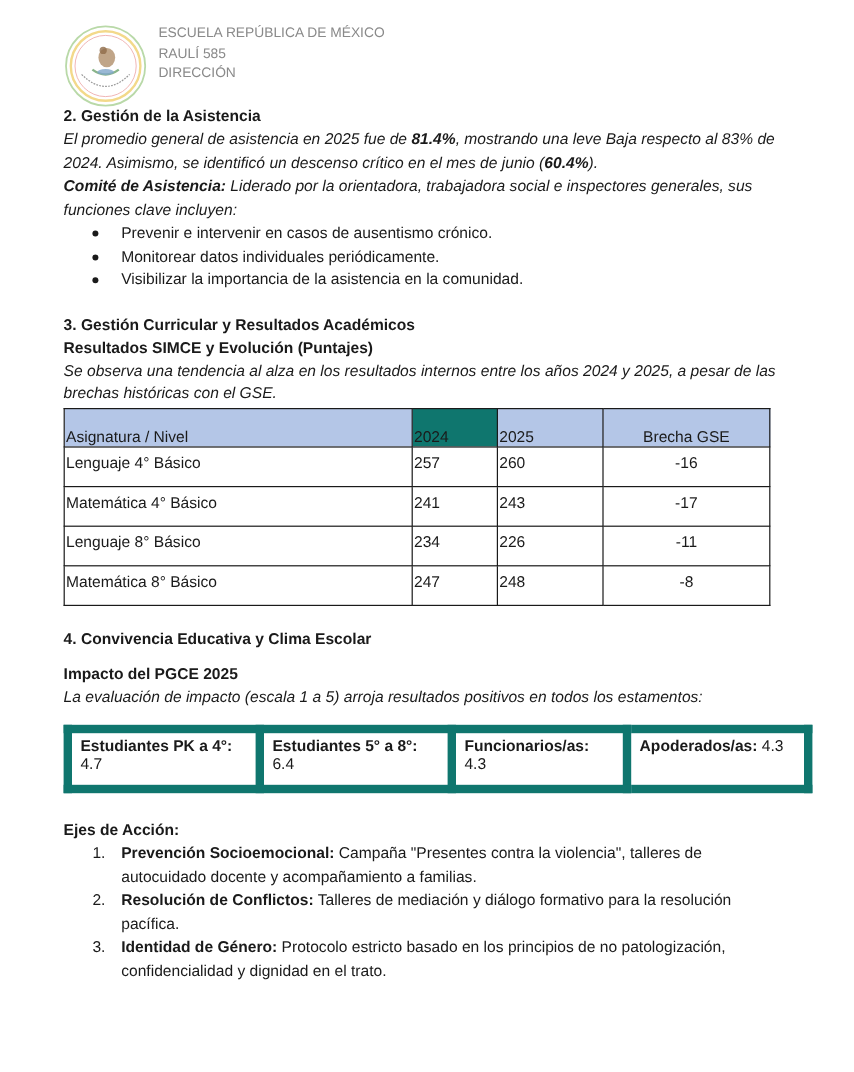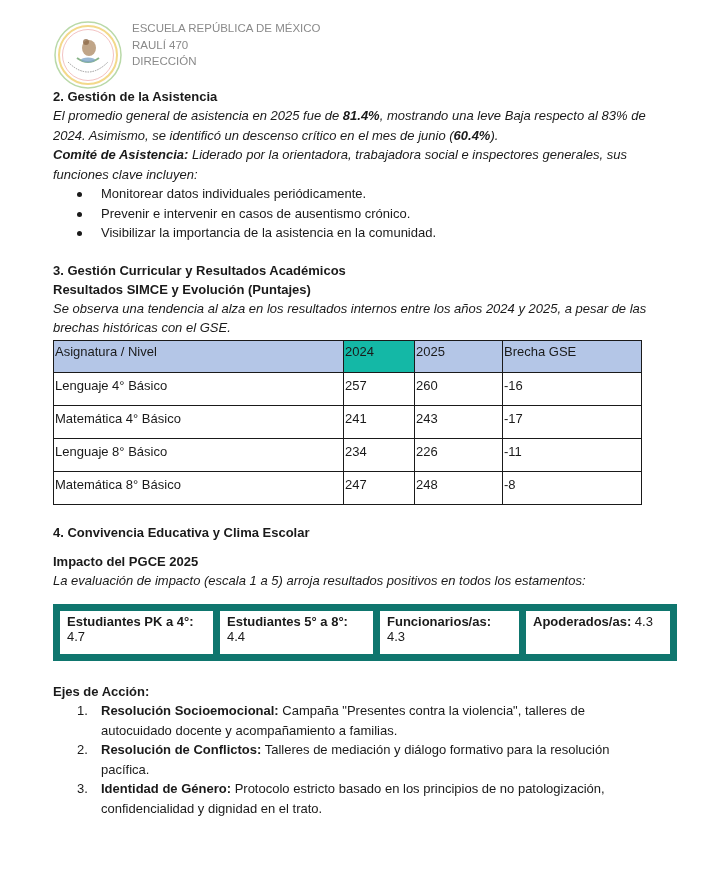--- a/index.html
+++ b/index.html
@@ -37,26 +37,26 @@
 
     
     table.simce {
       border-collapse: collapse; width: 589px; margin-top: 2px;
       font-size: 13px;
     }
     table.simce th, table.simce td {
       border: 1px solid #1a1a1a; height: 33px; vertical-align: middle;
       padding: 0 1px; font-weight: normal; text-align: left;
     }
-    table.simce thead th { background: #b4c6e7; height: 32px; vertical-align: top; padding-top: 3px; }
+    table.simce thead th { background: #b4c6e7; height: 32px; vertical-align: top; padding-top: 15px; }
     table.simce td { vertical-align: top; padding-top: 5px; }
     table.simce .c-name { width: 290px; }
     table.simce .c-y1 { width: 71px; }
     table.simce .c-y2 { width: 88px; }
-    table.simce .c-gap { }
+    table.simce .c-gap { text-align: center; }
 
     
     table.impact {
       border-collapse: collapse; width: 624px; margin-top: 14px; font-size: 13px;
     }
     table.impact td {
       border: 7px solid #0f766e; height: 50px; vertical-align: top;
       padding: 3px 7px;
     }
 
@@ -75,47 +75,47 @@
       <circle cx="35" cy="35" r="29" fill="none" stroke="#f3d98a" stroke-width="2"></circle>
       <circle cx="35" cy="35" r="25.5" fill="none" stroke="#efb3b3" stroke-width="0.8"></circle>
       <ellipse cx="36" cy="28" rx="7" ry="8" fill="#b08f6a" opacity="0.8"></ellipse>
       <ellipse cx="33" cy="22" rx="3" ry="3" fill="#8e6c4a" opacity="0.8"></ellipse>
       <path d="M24 38 Q35 46 46 38" fill="none" stroke="#8ab58a" stroke-width="2"></path>
       <ellipse cx="35" cy="40" rx="7" ry="2.5" fill="#7fa6c9" opacity="0.8"></ellipse>
       <path d="M15 42 Q35 62 55 42" fill="none" stroke="#9a9a9a" stroke-width="1" stroke-dasharray="1.5 1"></path>
     </svg>
     <div class="header-text">
       <div>ESCUELA REPÚBLICA DE MÉXICO</div>
-      <div>RAULÍ 470</div>
+      <div>RAULÍ 585</div>
       <div>DIRECCIÓN</div>
     </div>
   </div>
 
   <div class="content">
 
     <div class="h">2. Gestión de la Asistencia</div>
     <div class="p"><span>El promedio general de asistencia en 2025 fue de </span><b>81.4%</b><span>, mostrando una leve Baja respecto al 83% de 2024. Asimismo, se identificó un descenso crítico en el mes de junio (</span><b>60.4%</b><span>).</span></div>
     <div class="p"><b>Comité de Asistencia:</b><span> Liderado por la orientadora, trabajadora social e inspectores generales, sus funciones clave incluyen:</span></div>
     <ul class="bullets">
+      <li><span class="dot"></span><span>Prevenir e intervenir en casos de ausentismo crónico.</span></li>
       <li><span class="dot"></span><span>Monitorear datos individuales periódicamente.</span></li>
-      <li><span class="dot"></span><span>Prevenir e intervenir en casos de ausentismo crónico.</span></li>
       <li><span class="dot"></span><span>Visibilizar la importancia de la asistencia en la comunidad.</span></li>
     </ul>
 
     <div class="gap-md"></div>
 
     <div class="h">3. Gestión Curricular y Resultados Académicos</div>
     <div class="h">Resultados SIMCE y Evolución (Puntajes)</div>
     <div class="p">Se observa una tendencia al alza en los resultados internos entre los años 2024 y 2025, a pesar de las brechas históricas con el GSE.</div>
 
     <table class="simce">
       <thead>
         <tr>
           <th class="c-name" style="background: rgb(180, 198, 231);">Asignatura / Nivel</th>
-          <th class="c-y1" style="background: #14b8a6;">2024</th>
+          <th class="c-y1" style="background: #0f766e;">2024</th>
           <th class="c-y2" style="background: rgb(180, 198, 231);">2025</th>
           <th class="c-gap" style="background: rgb(180, 198, 231);">Brecha GSE</th>
         </tr>
       </thead>
       <tbody>
         <tr>
           <td>Lenguaje 4° Básico</td>
           <td>257</td>
           <td>260</td>
           <td class="c-gap">-16</td>
@@ -145,29 +145,29 @@
 
     <div class="h">4. Convivencia Educativa y Clima Escolar</div>
     <div class="gap-sm"></div>
     <div class="h">Impacto del PGCE 2025</div>
     <div class="p">La evaluación de impacto (escala 1 a 5) arroja resultados positivos en todos los estamentos:</div>
 
     <table class="impact">
       <tbody>
           <tr>
         <td style="width:160px"><b>Estudiantes PK a 4°:</b><span> 4.7</span></td>
-        <td style="width:160px"><b>Estudiantes 5° a 8°:</b><span> 4.4</span></td>
+        <td style="width:160px"><b>Estudiantes 5° a 8°:</b><span> 6.4</span></td>
         <td style="width:146px"><b>Funcionarios/as:</b><span> 4.3</span></td>
         <td><b>Apoderados/as:</b><span> 4.3</span></td>
       </tr>
     </tbody>
       </table>
 
     <div style="height:21px"></div>
     <div class="h">Ejes de Acción:</div>
     <ol class="ejes">
-      <li><span class="num">1.</span><b>Resolución Socioemocional:</b><span> Campaña "Presentes contra la violencia", talleres de autocuidado docente y acompañamiento a familias.</span></li>
+      <li><span class="num">1.</span><b>Prevención Socioemocional:</b><span> Campaña "Presentes contra la violencia", talleres de autocuidado docente y acompañamiento a familias.</span></li>
       <li><span class="num">2.</span><b>Resolución de Conflictos:</b><span> Talleres de mediación y diálogo formativo para la resolución pacífica.</span></li>
       <li><span class="num">3.</span><b>Identidad de Género:</b><span> Protocolo estricto basado en los principios de no patologización, confidencialidad y dignidad en el trato.</span></li>
     </ol>
 
   </div>
 </div>
 
 </body></html>

